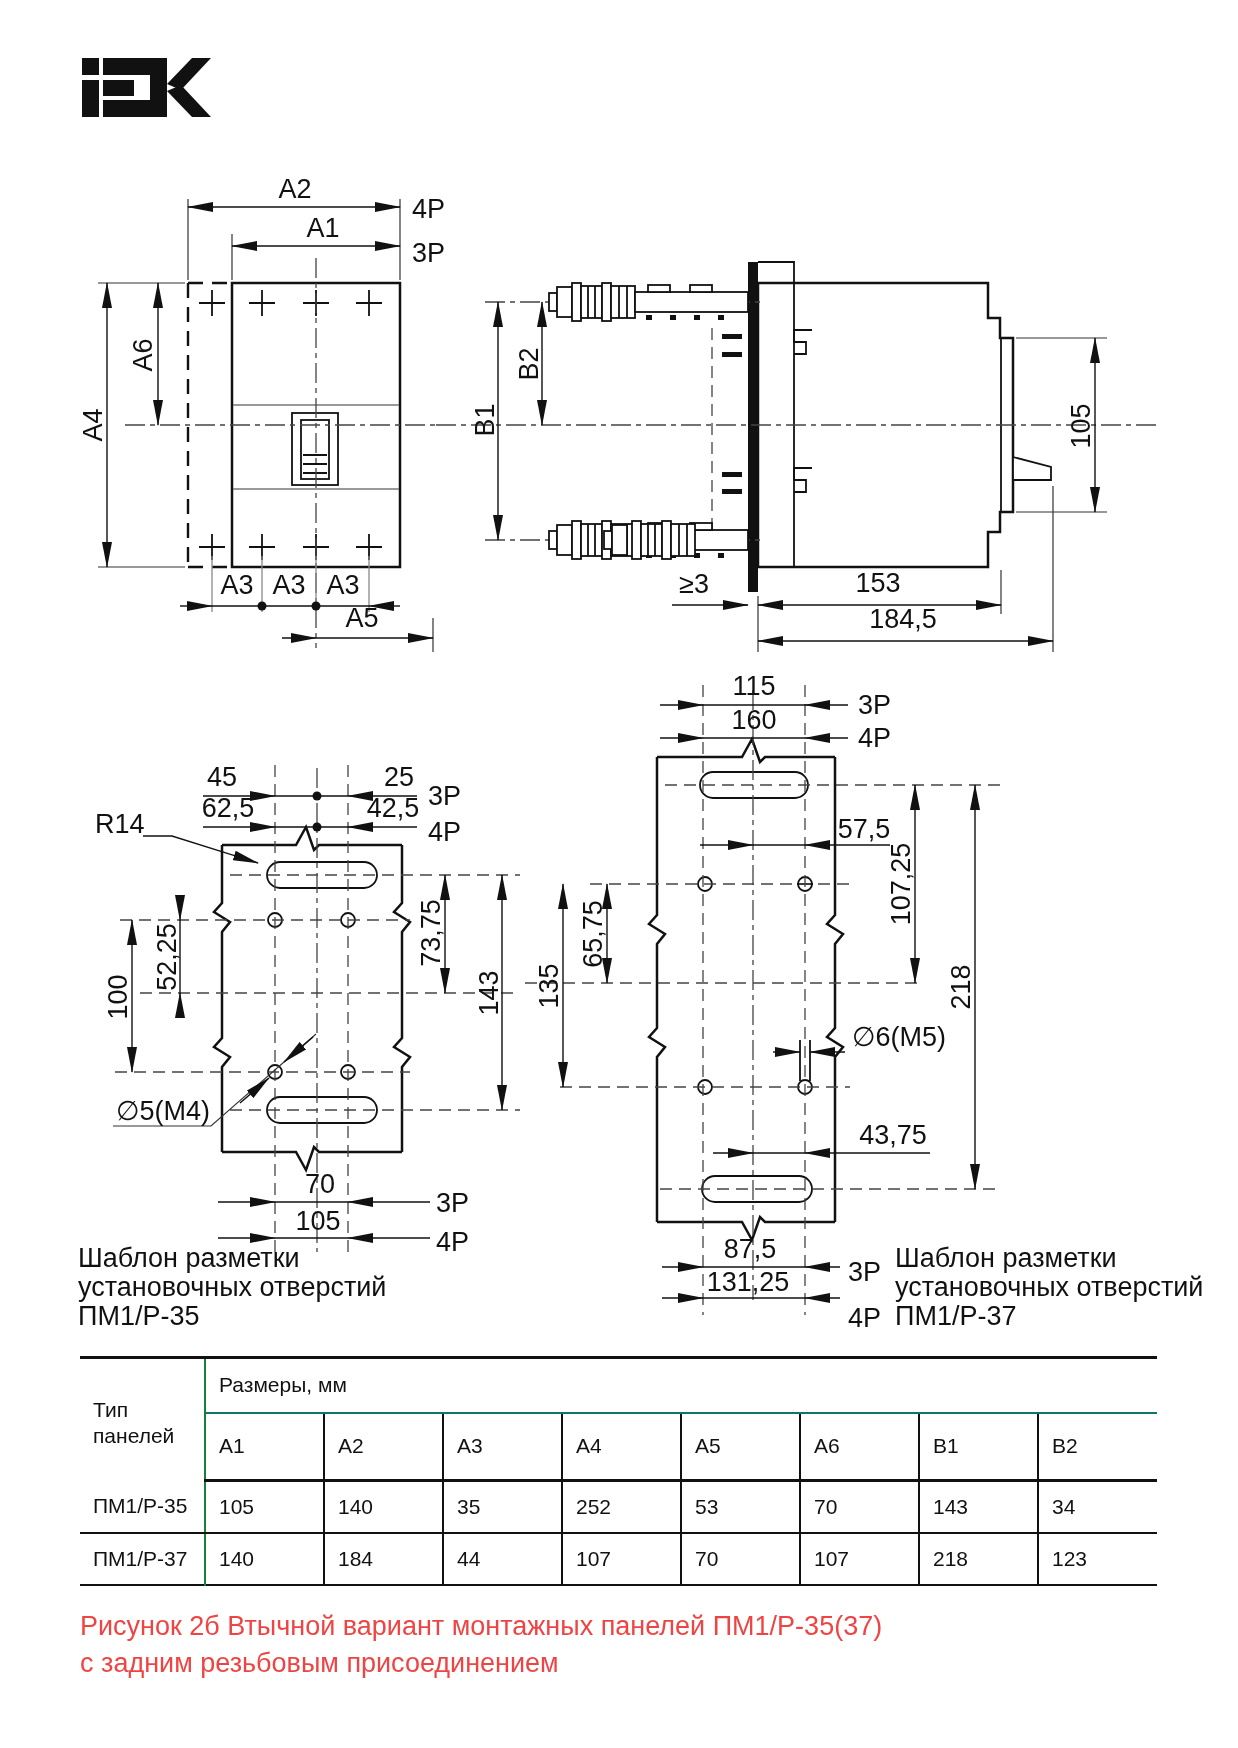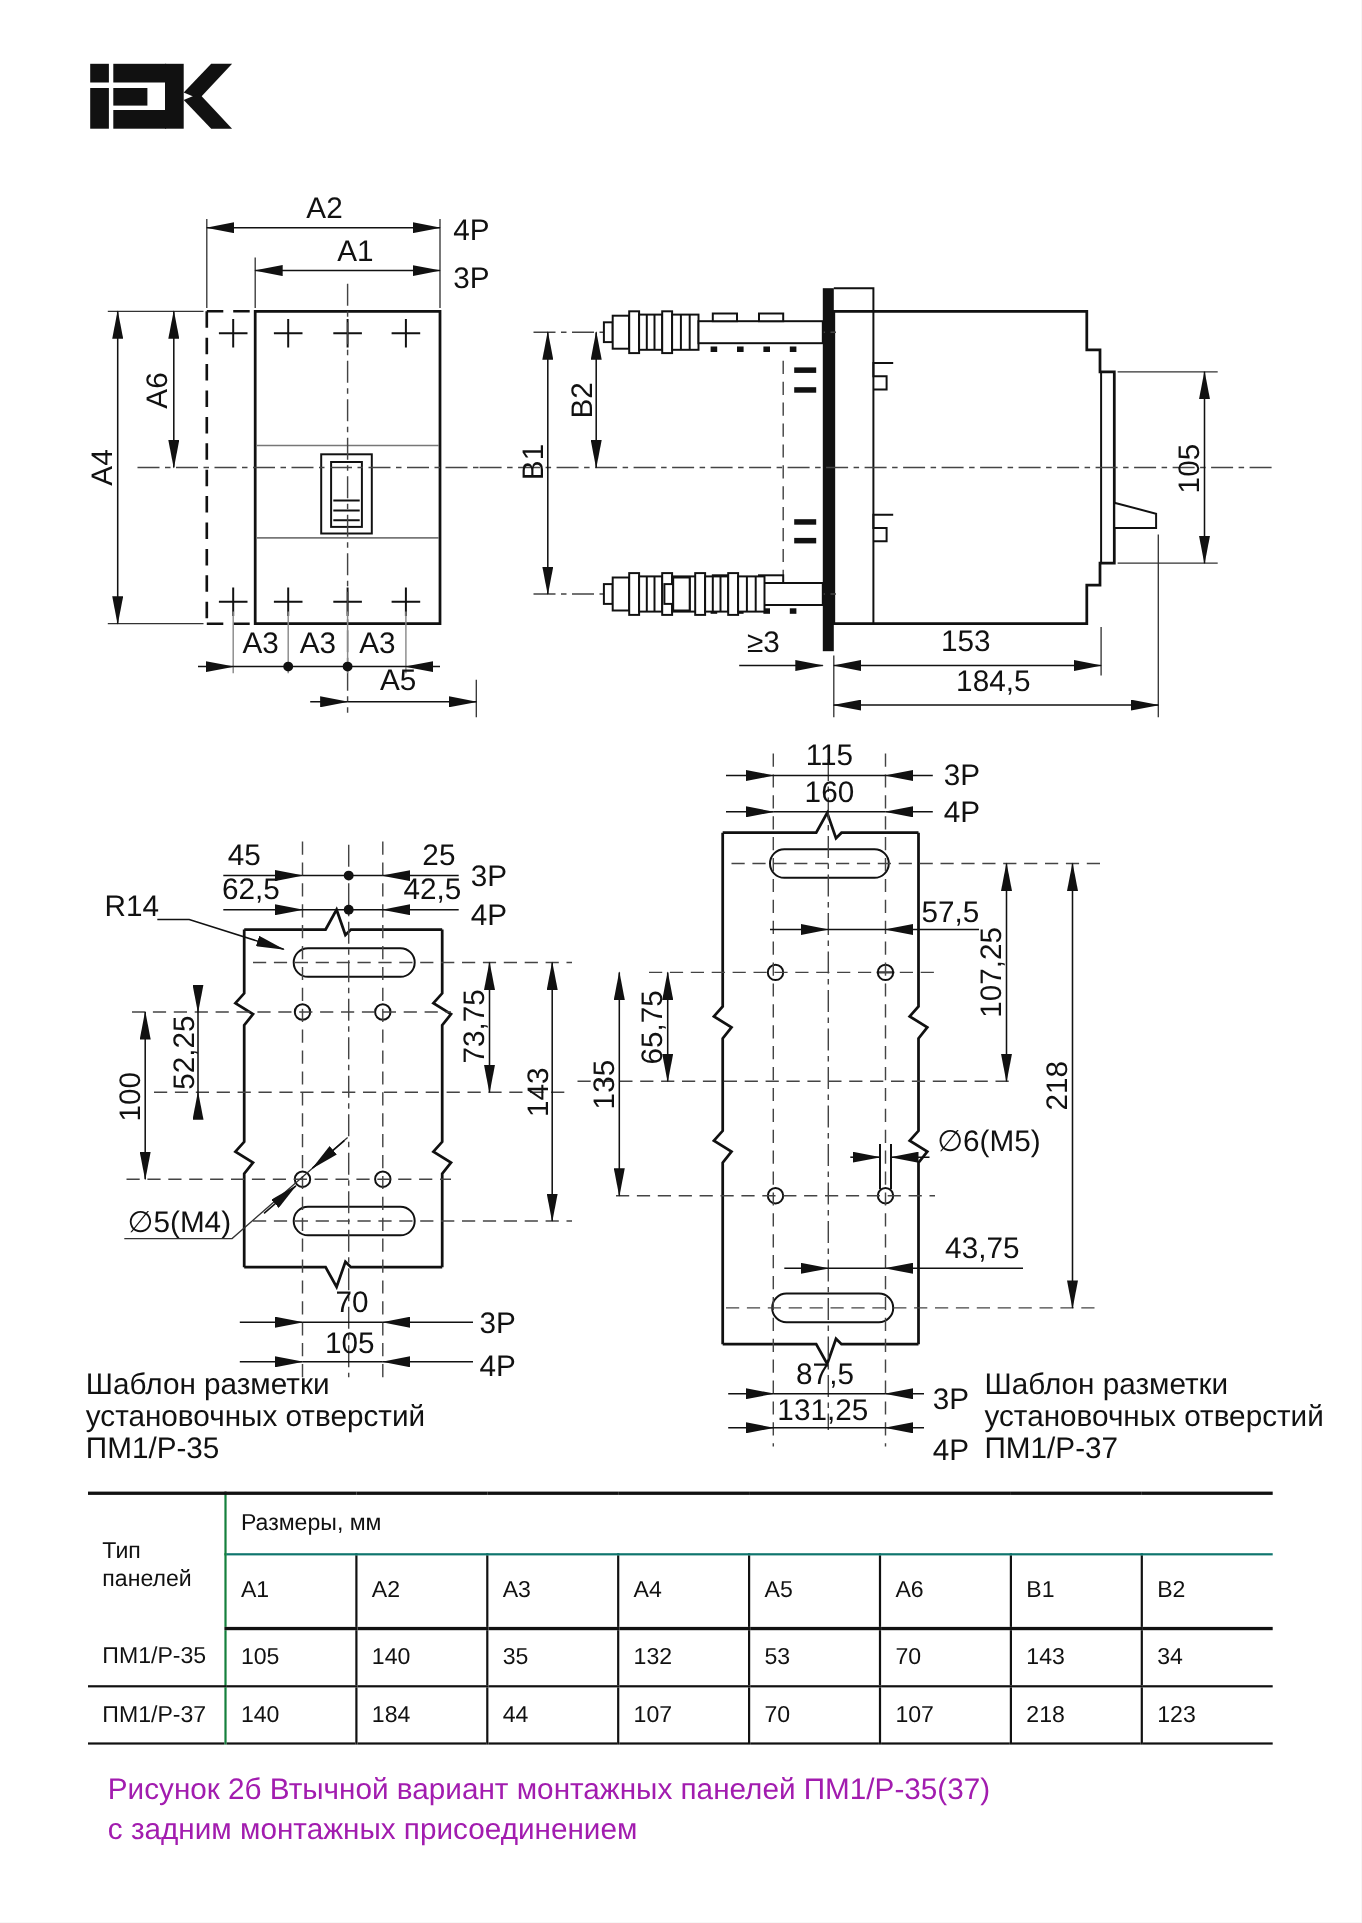--- a/index.html
+++ b/index.html
@@ -23,21 +23,21 @@
               font-size:21px;color:#111;}
   #spec-table td{padding:0 0 0 13px;vertical-align:middle;}
   #spec-table{border-top:3px solid #111;border-bottom:2px solid #111;}
   td.type-cell{border-right:2px solid #15803d;}
   td.size-h{border-bottom:2px solid #0f766e;vertical-align:top;padding-top:8px;}
   tr.cols td{border-bottom:3px solid #111;}
   tr.row35 td{border-bottom:2px solid #111;}
   td.vl{border-left:2px solid #111;}
   tr.r1{height:55px;} tr.cols{height:68px;} tr.row35{height:52px;} tr.row37{height:52px;}
   .type-wrap{padding-top:6px;line-height:26px;}
-  #fig-caption{position:absolute;left:98px;top:1608px;font-size:27px;line-height:37px;color:#a21caf;}
+  #fig-caption{position:absolute;left:80px;top:1608px;font-size:27px;line-height:37px;color:#ef4444;}
 </style>
 </head>
 <body>
 
 <div id="page">
 
 <svg width="1238" height="1748" viewBox="0 0 1238 1748">
 <defs>
   <marker id="ar" markerWidth="26" markerHeight="10" refX="25" refY="5" orient="auto-start-reverse" markerUnits="userSpaceOnUse">
     <path d="M0 0 L26 5 L0 10 Z" fill="#111"></path>
@@ -309,21 +309,21 @@
     <td class="vl">A5</td>
     <td class="vl">A6</td>
     <td class="vl">B1</td>
     <td class="vl">B2</td>
   </tr>
   <tr class="row35">
     <td class="type-cell">ПМ1/Р-35</td>
     <td>105</td>
     <td class="vl">140</td>
     <td class="vl">35</td>
-    <td class="vl">132</td>
+    <td class="vl">252</td>
     <td class="vl">53</td>
     <td class="vl">70</td>
     <td class="vl">143</td>
     <td class="vl">34</td>
   </tr>
   <tr class="row37">
     <td class="type-cell">ПМ1/Р-37</td>
     <td>140</td>
     <td class="vl">184</td>
     <td class="vl">44</td>
@@ -331,16 +331,16 @@
     <td class="vl">70</td>
     <td class="vl">107</td>
     <td class="vl">218</td>
     <td class="vl">123</td>
   </tr>
 </tbody>
     </table>
 
 <div id="fig-caption">
   <div>Рисунок 2б  Втычной вариант монтажных панелей ПМ1/Р-35(37)</div>
-  <div>с задним монтажных присоединением</div>
+  <div>с задним резьбовым присоединением</div>
 </div>
 
 </div>
 
 </body></html>

